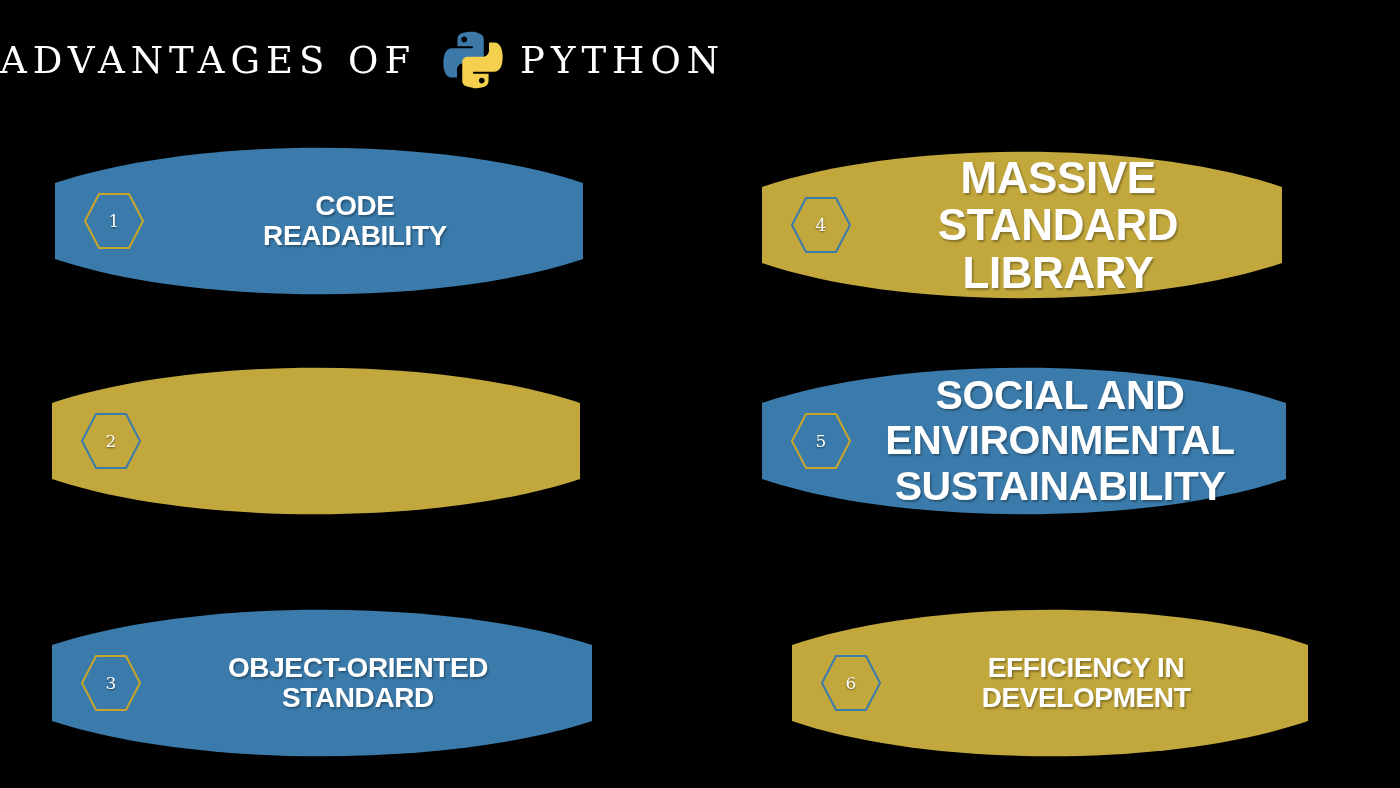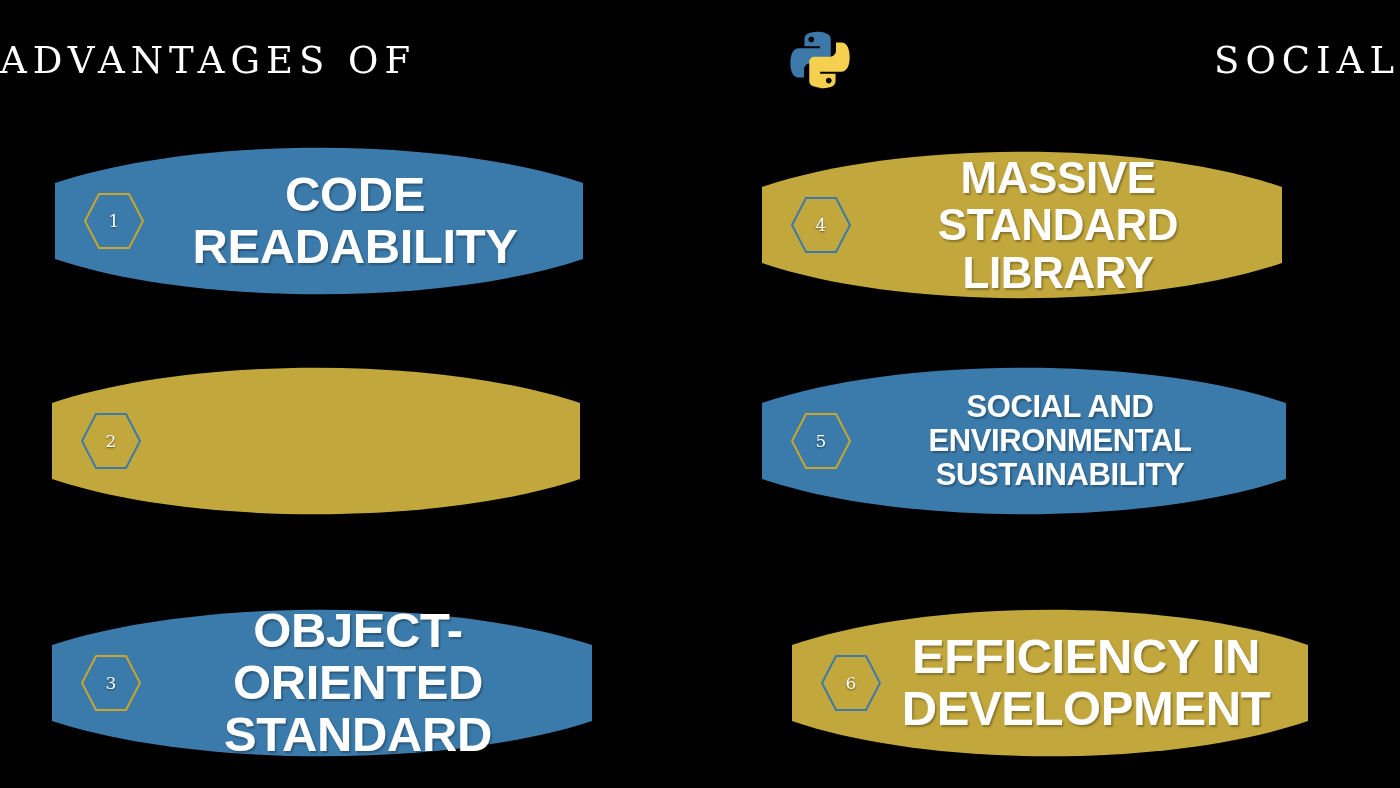--- a/index.html
+++ b/index.html
@@ -17,21 +17,21 @@
   }
 
   
   #header {
     position: absolute;
     top: 0; left: 0;
     width: 1400px;
     height: 120px;
     display: flex;
     align-items: center;
-    justify-content: space-between;
+    justify-content: flex-start;
     gap: 0px;
   }
 
   #title-left, #title-right {
     font-family: "DejaVu Serif", serif;
     font-size: 37px;
     letter-spacing: 6px;
     color: #ffffff;
     white-space: nowrap;
     line-height: 1;
@@ -102,28 +102,28 @@
     font-family: "DejaVu Serif", serif;
     line-height: 1;
     text-shadow: 0 1px 2px rgba(0,0,0,0.55);
   }
 
   .banner-label {
     flex: 1 1 auto;
     text-align: center;
     color: #ffffff;
     font-weight: bold;
-    font-size: 49px;
+    font-size: 28px;
     line-height: 1.06;
     letter-spacing: -0.4px;
     padding: 0 22px 0 4px;
     text-shadow: 1.5px 2px 2px rgba(0,0,0,0.30);
     white-space: pre-line;
   }
-  .banner-label.size-sm { font-size: 31px; line-height: 1.10; }
+  .banner-label.size-sm { font-size: 41px; line-height: 1.10; }
   .banner-label.size-md { font-size: 44px; line-height: 1.08; }
 
   
   #banner-1 { left: 55px;  top: 16px;  width: 528px; }
   #banner-2 { left: 52px;  top: 236px; width: 528px; }
   #banner-3 { left: 52px;  top: 478px; width: 540px; }
   #banner-4 { left: 762px; top: 20px;  width: 520px; }
   #banner-5 { left: 762px; top: 236px; width: 524px; }
   #banner-6 { left: 792px; top: 478px; width: 516px; }
 </style>
@@ -131,21 +131,21 @@
 <body>
 
 <div id="header">
   <div id="title-left">ADVANTAGES OF</div>
 
   <svg id="python-logo" class="python-logo" viewBox="0 0 110 110" aria-hidden="true">
     <path d="M54.5 5c-9 0-16.2 1.1-20.7 3.1-4.3 1.9-6.4 5.4-6.4 10.2v12.1h27.4v3.6H17.6c-5.2 0-9.6 3.1-11.9 8C3.2 47.7 2.4 53.4 2.4 60s.8 12.3 3.3 18c2.2 5 6.3 8.2 11.5 8.2h9.4V71.9c0-5.9 5.1-11.1 11.2-11.1h27.3c5 0 9-4.1 9-9.1V18.3c0-4.8-2.6-8.4-7.3-9.9C61.8 6.1 58.1 5 54.5 5z m-15 8.3c2.8 0 5.1 2.3 5.1 5.2 0 2.8-2.3 5.1-5.1 5.1-2.9 0-5.2-2.3-5.2-5.1 0-2.9 2.3-5.2 5.2-5.2z" fill="#3c78a8"></path>
     <path d="M55.5 105c9 0 16.2-1.1 20.7-3.1 4.3-1.9 6.4-5.4 6.4-10.2V79.6H55.2V76h37.2c5.2 0 9.6-3.1 11.9-8 2.5-5.7 3.3-11.4 3.3-18s-.8-12.3-3.3-18c-2.2-5-6.3-8.2-11.5-8.2h-9.4v14.3c0 5.9-5.1 11.1-11.2 11.1H44.9c-5 0-9 4.1-9 9.1v33.4c0 4.8 2.6 8.4 7.3 9.9 4.6 1.4 8.3 2.5 11.9 2.5z m15-8.3c-2.8 0-5.1-2.3-5.1-5.2 0-2.8 2.3-5.1 5.1-5.1 2.9 0 5.2 2.3 5.2 5.1 0 2.9-2.3 5.2-5.2 5.2z" fill="#f5d04e"></path>
   </svg>
 
-  <div id="title-right">SOCIAL</div>
+  <div id="title-right">PYTHON</div>
 </div>
 
 <div id="banner-grid">
 
   <div class="banner" id="banner-1">
     <svg class="banner-svg" viewBox="0 0 528 170" preserveAspectRatio="none">
       <path d="M0 47 C 140 0, 388 0, 528 47 L528 123 C 388 170, 140 170, 0 123 Z" fill="#3b7bab"></path>
     </svg>
     <div class="banner-body">
       <div class="hex-badge">

